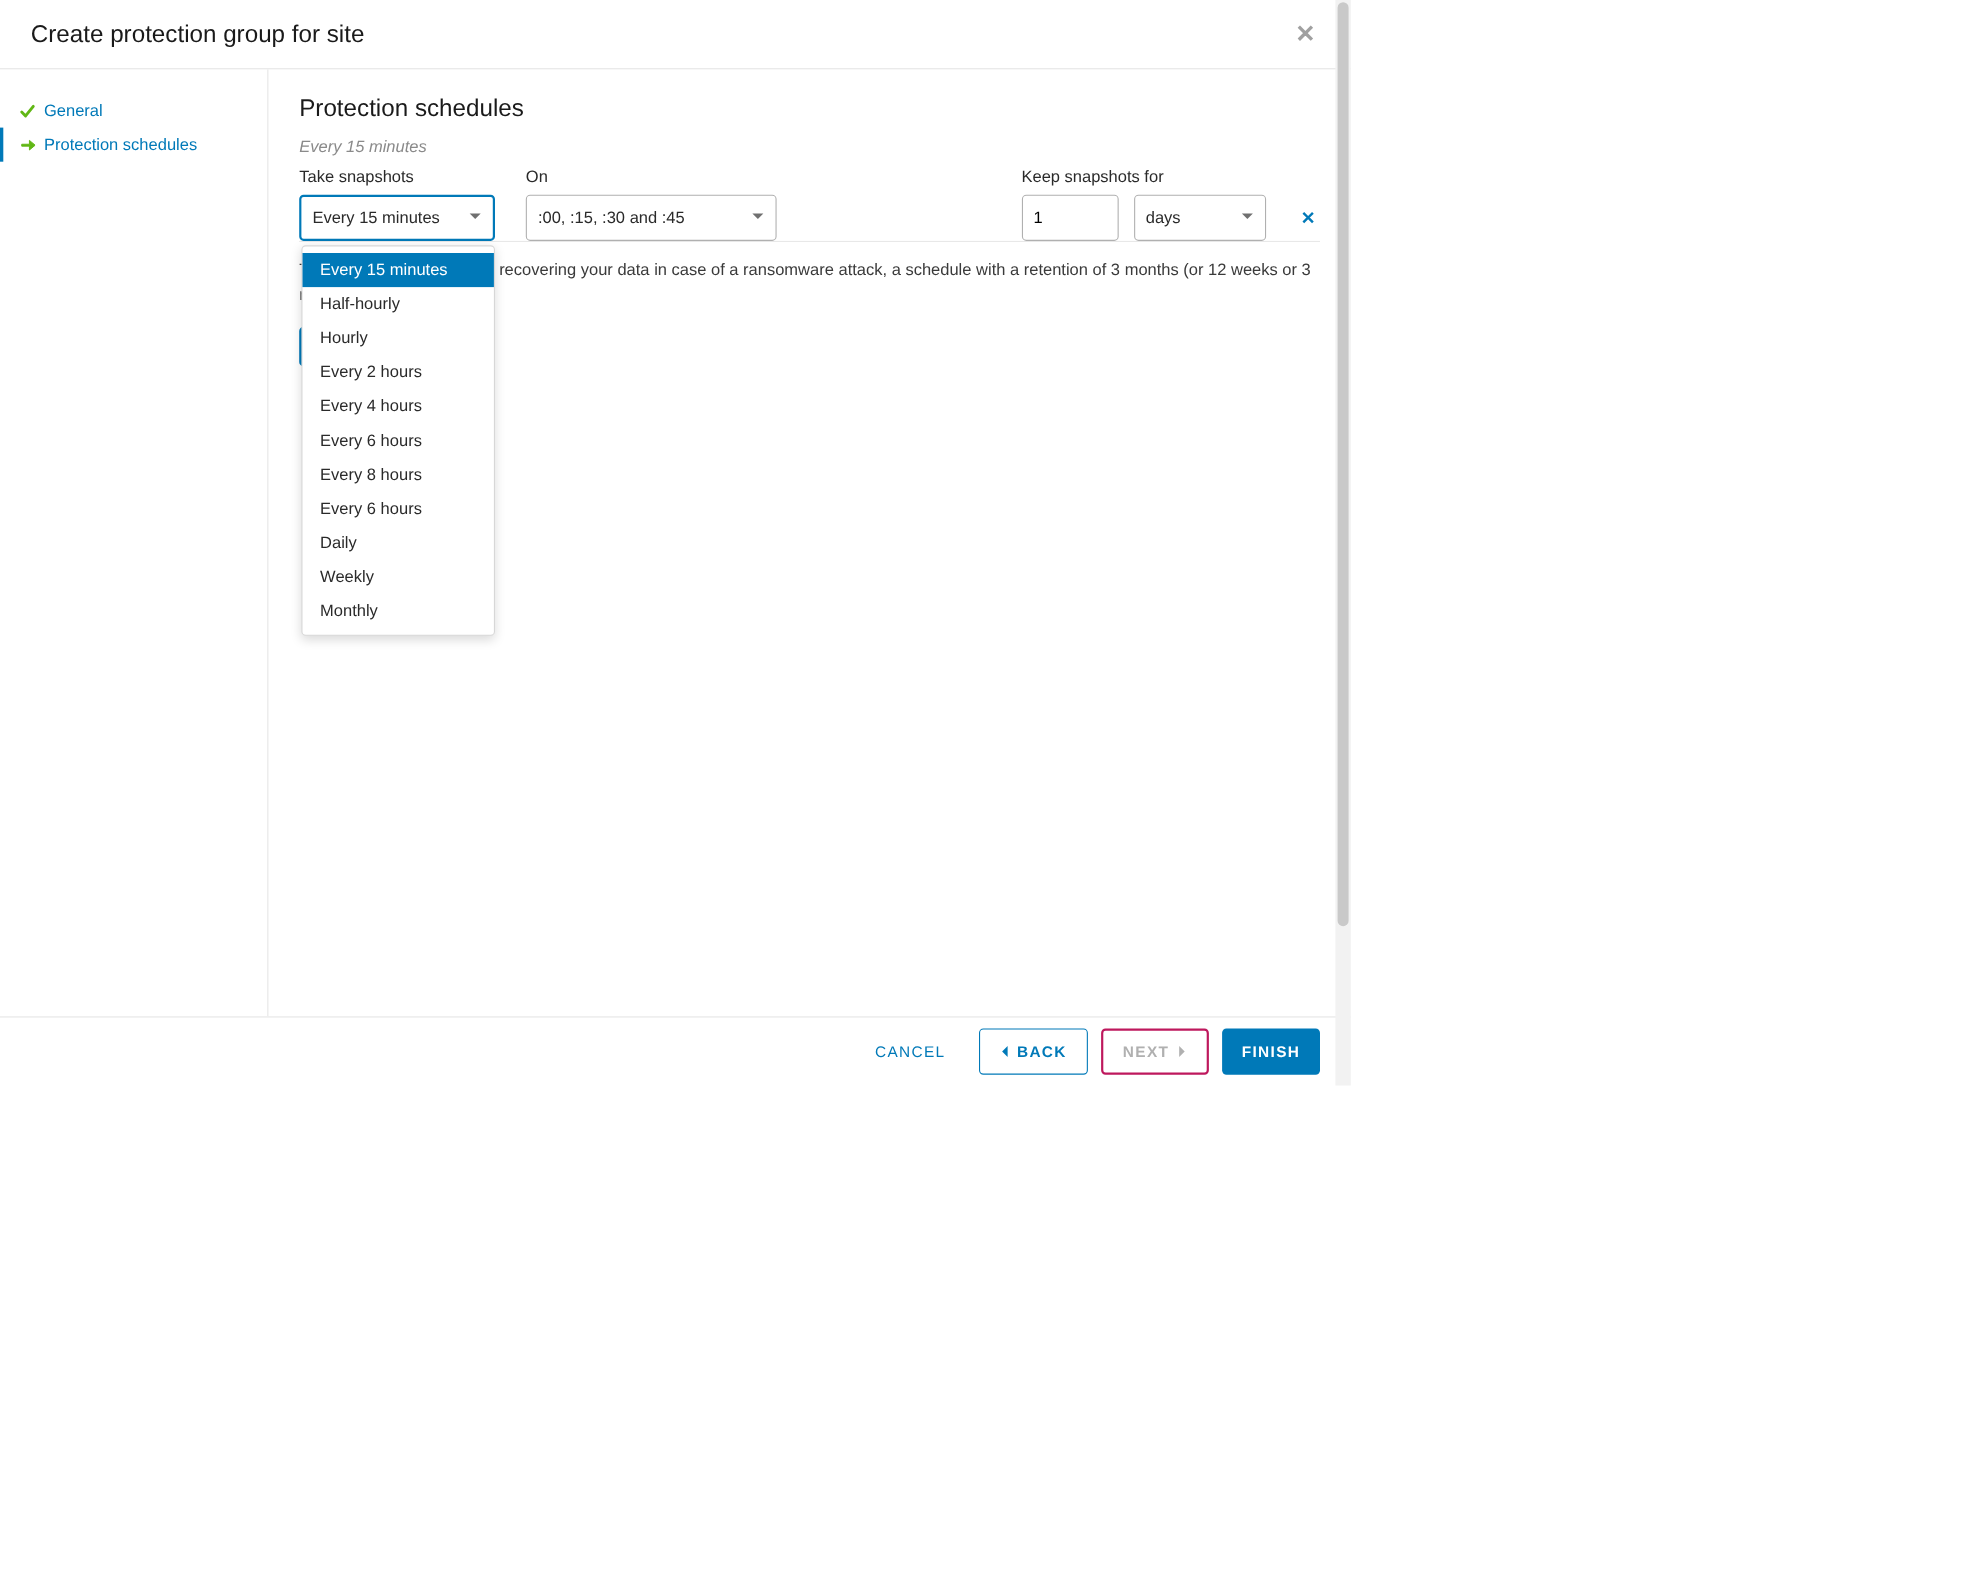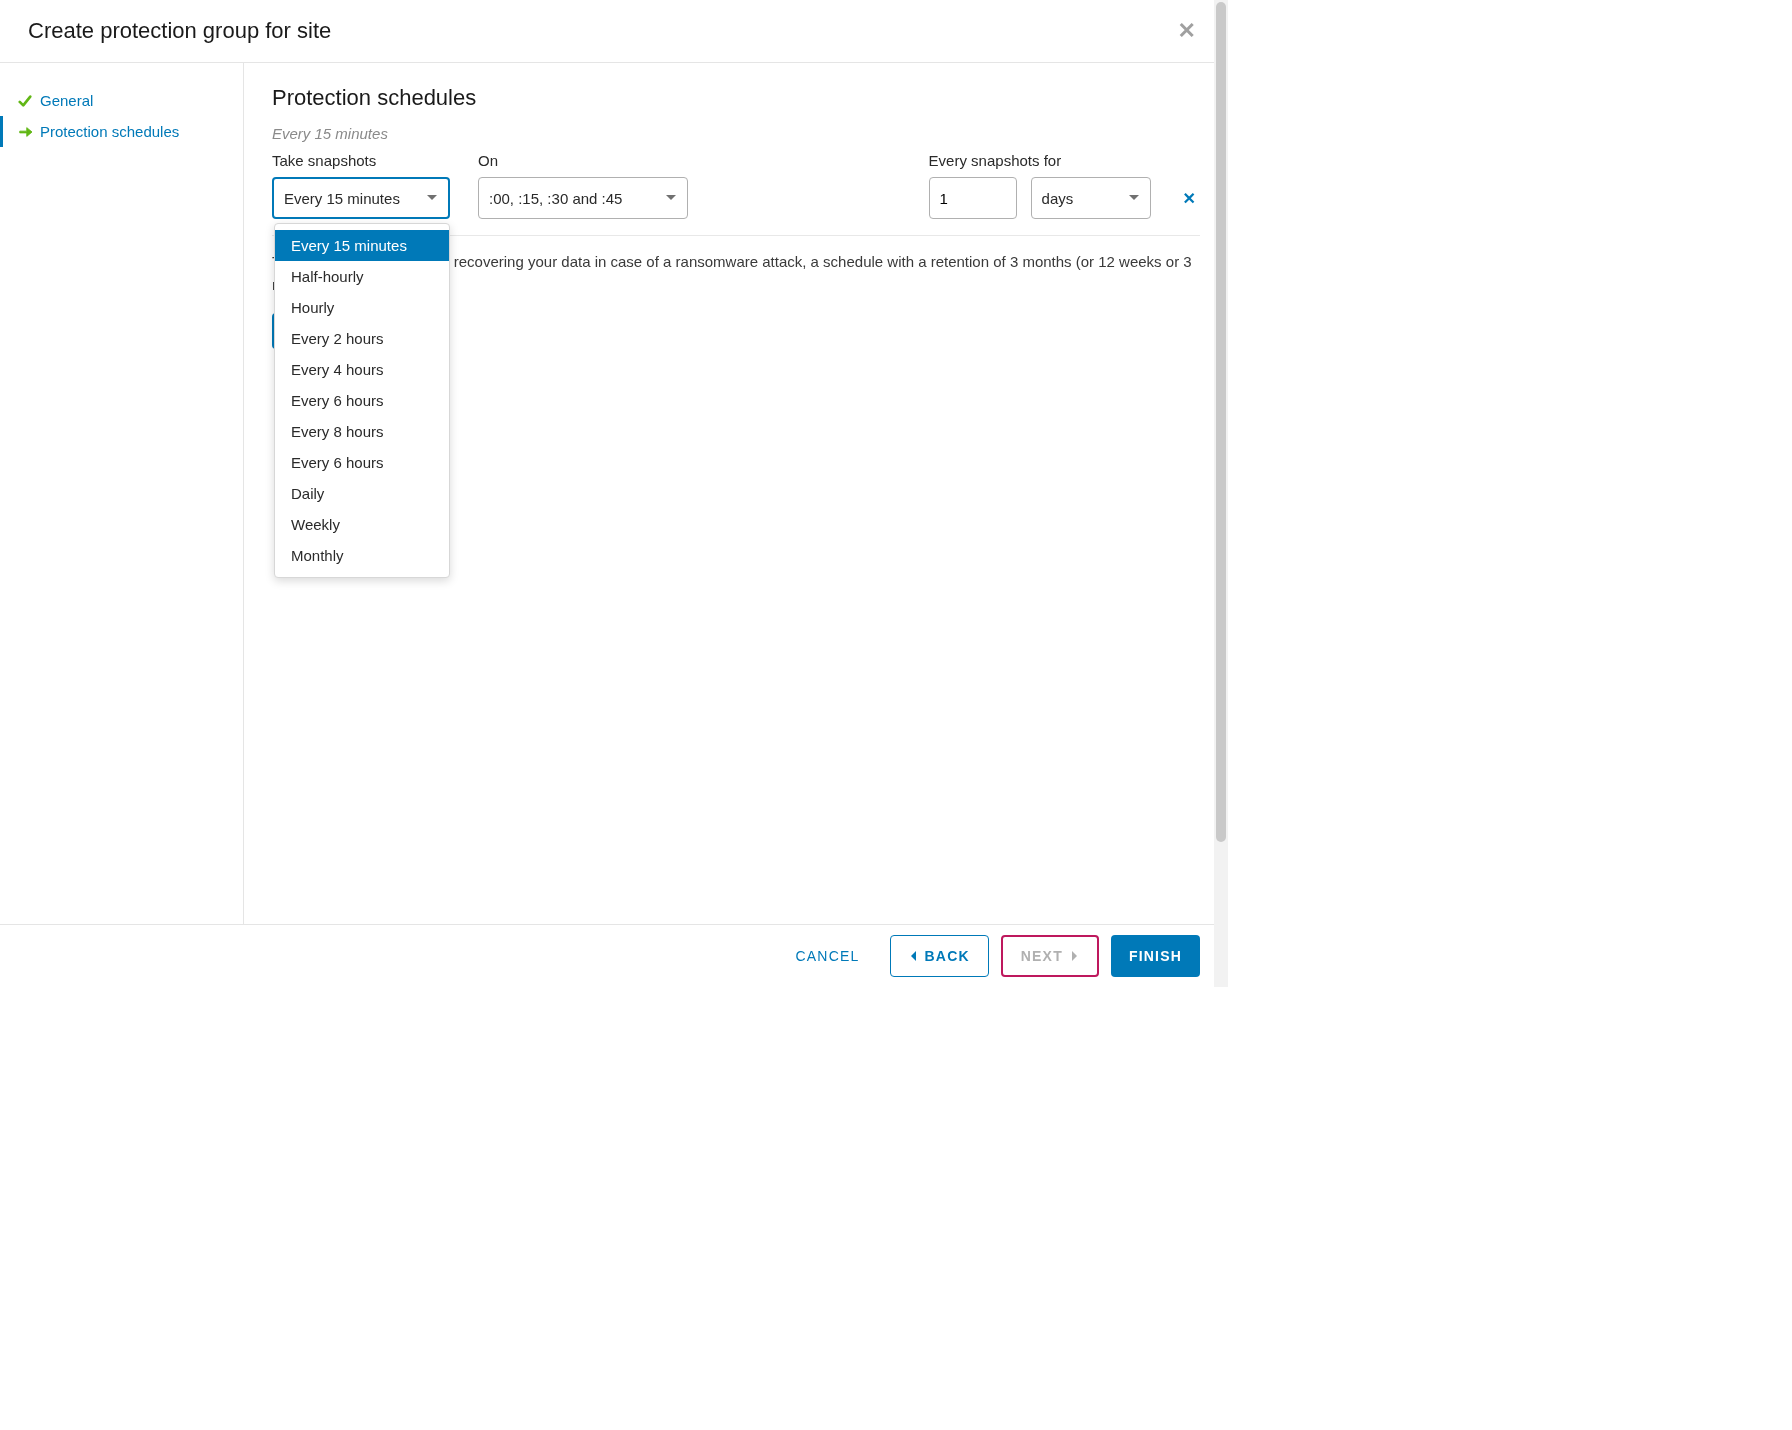--- a/index.html
+++ b/index.html
@@ -80,21 +80,20 @@
       font-style: italic;
       color: #8a8a8a;
       font-size: 15px;
       margin-bottom: 10px;
       display: block;
     }
     .row {
       display: flex;
       gap: 28px;
       align-items: flex-start;
-      padding-bottom: 16px;
       border-bottom: 1px solid #e8e8e8;
       justify-content: flex-end;
     }
     .field { display:flex; flex-direction:column; gap:8px; }
     .field-label { font-size:15px; color:#2a2a2a; }
     .select-box, .input-box {
       height: 42px;
       border: 1px solid #b0b0b0;
       border-radius: 4px;
       background: #fff;
@@ -107,21 +106,21 @@
       position: relative;
     }
     .select-box.active {
       border: 2px solid #0079b8;
     }
     .select-box .caret {
       margin-left: auto;
       color: #707070;
     }
     .col-snap { width: 178px; }
-    .col-on { width: 210px; }
+    .col-on { width: 228px; }
     .col-keep-num { width: 88px; }
     .col-keep-unit { width: 120px; }
     .input-box input {
       border: none; outline: none; width: 100%; font-size:15px; background:transparent;
     }
     .remove-x {
       color: #0079b8;
       font-size: 16px;
       font-weight: bold;
       cursor: pointer;
@@ -292,21 +291,21 @@
             <span>:00, :15, :30 and :45</span>
             <span class="caret">
               <svg width="12" height="12" viewBox="0 0 12 12" fill="#707070">
                   <path d="M1 3l5 5 5-5z"></path>
                 </svg>
             </span>
           </div>
         </div>
 
         <div class="field" style="margin-left:auto;">
-          <div class="field-label">Every snapshots for</div>
+          <div class="field-label">Keep snapshots for</div>
           <div class="keep-group">
             <div class="input-box col-keep-num">
               <input type="text" value="1" style="">
             </div>
             <div class="select-box col-keep-unit">
               <span>days</span>
               <span class="caret">
                 <svg width="12" height="12" viewBox="0 0 12 12" fill="#707070">
                     <path d="M1 3l5 5 5-5z"></path>
                   </svg>

